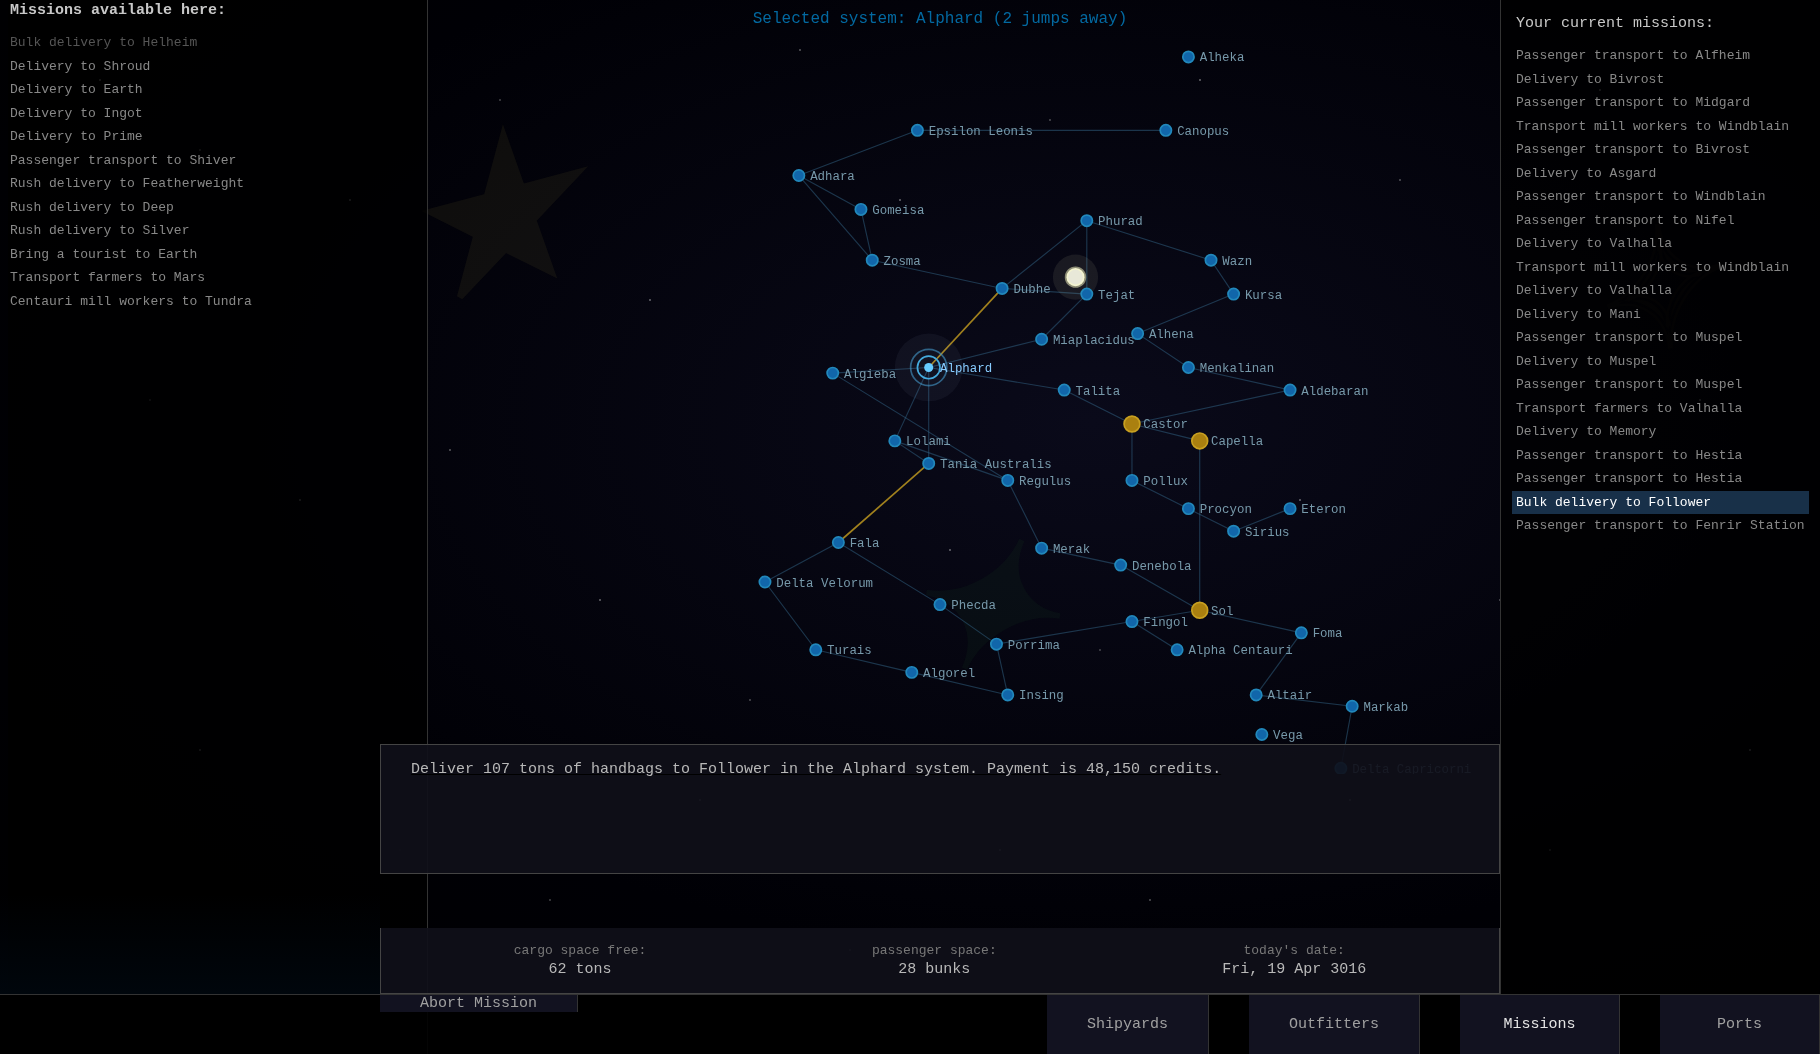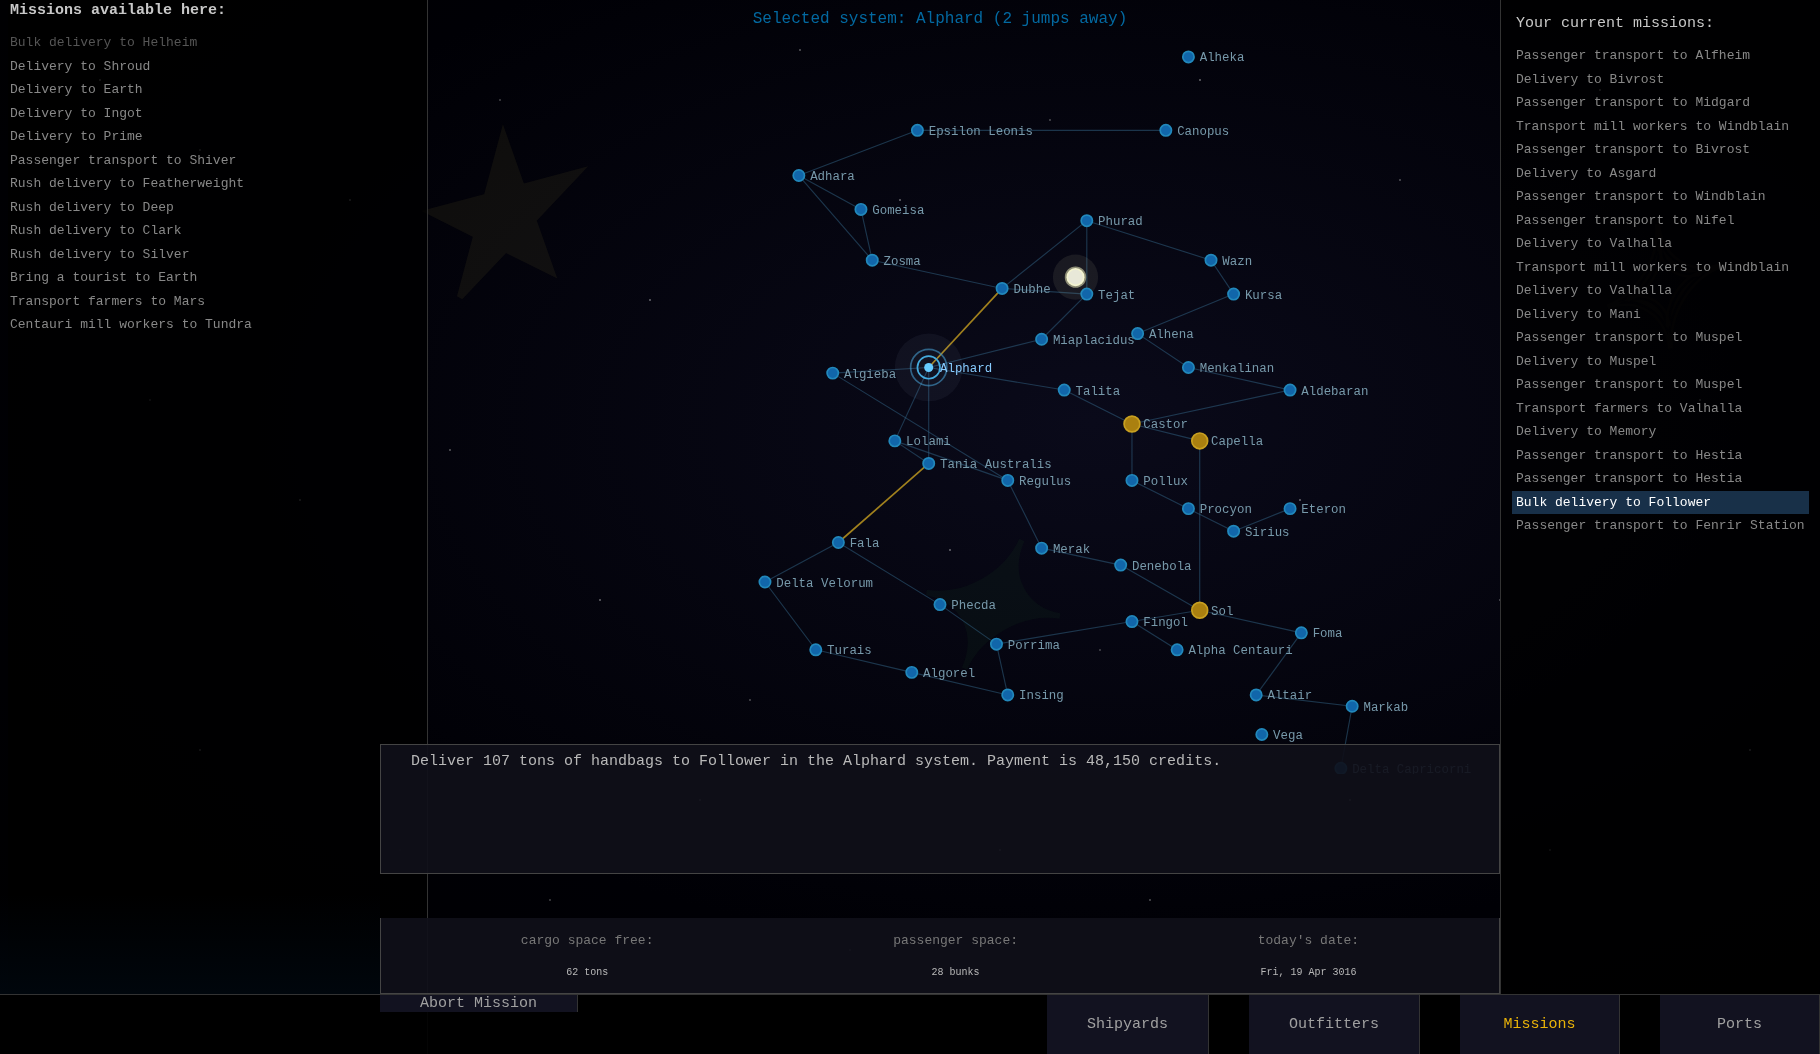--- a/index.html
+++ b/index.html
@@ -171,22 +171,23 @@
     }
 
     
     .mission-desc-box {
       position: absolute;
       bottom: 180px;
       left: 380px;
       right: 320px;
       background: rgba(15, 15, 25, 0.92);
       border: 1px solid #444;
-      padding: 4px 30px;
+      padding: 12px 30px;
       min-height: 130px;
+      text-decoration: underline;
     }
 
     .mission-desc-text {
       color: #b8b8b8;
       font-size: 15px;
       line-height: 1.7;
       font-family: 'Courier New', monospace;
       text-align: left;
     }
 
@@ -209,23 +210,23 @@
     }
 
     .info-label {
       color: #777;
       font-size: 13px;
       font-family: 'Courier New', monospace;
     }
 
     .info-value {
       color: #b8b8b8;
-      font-size: 10px;
-      font-family: 'Courier New', monospace;
-      margin-top: 19px;
+      font-size: 15px;
+      font-family: 'Courier New', monospace;
+      margin-top: 3px;
     }
 
     
     .bottom-bar {
       position: absolute;
       bottom: 0;
       left: 0;
       right: 0;
       height: 60px;
       background: rgba(0, 0, 0, 0.9);
@@ -262,21 +263,21 @@
       min-width: 160px;
     }
 
     .btn-action.active {
       background: rgba(30, 30, 50, 0.9);
       color: #ccc;
       margin-top: 45px;
     }
 
     .btn-action.dimmed-btn {
-      color: #eab308;
+      color: #e5e5e5;
     }
 
     
     .btn-divider {
       width: 1px;
       background: #555;
       height: 60%;
       align-self: center;
     }
 
@@ -304,21 +305,20 @@
   <div class="panel-title">Missions available here:</div>
   <ul class="mission-list">
   <li class="mission-item dimmed">Bulk delivery to Helheim</li>
       <li class="mission-item">Delivery to Shroud</li>
       <li class="mission-item">Delivery to Earth</li>
       <li class="mission-item">Delivery to Ingot</li>
       <li class="mission-item">Delivery to Prime</li>
       <li class="mission-item">Passenger transport to Shiver</li>
       <li class="mission-item">Rush delivery to Featherweight</li>
       <li class="mission-item">Rush delivery to Deep</li>
-      <li class="mission-item">Rush delivery to Clark</li>
       <li class="mission-item">Rush delivery to Silver</li>
       <li class="mission-item">Bring a tourist to Earth</li>
       <li class="mission-item">Transport farmers to Mars</li>
       <li class="mission-item">Centauri mill workers to Tundra</li>
     </ul>
 </div>
 
 <div class="center-header">
   <span>Selected system: Alphard (2 jumps away)</span>
 </div>

